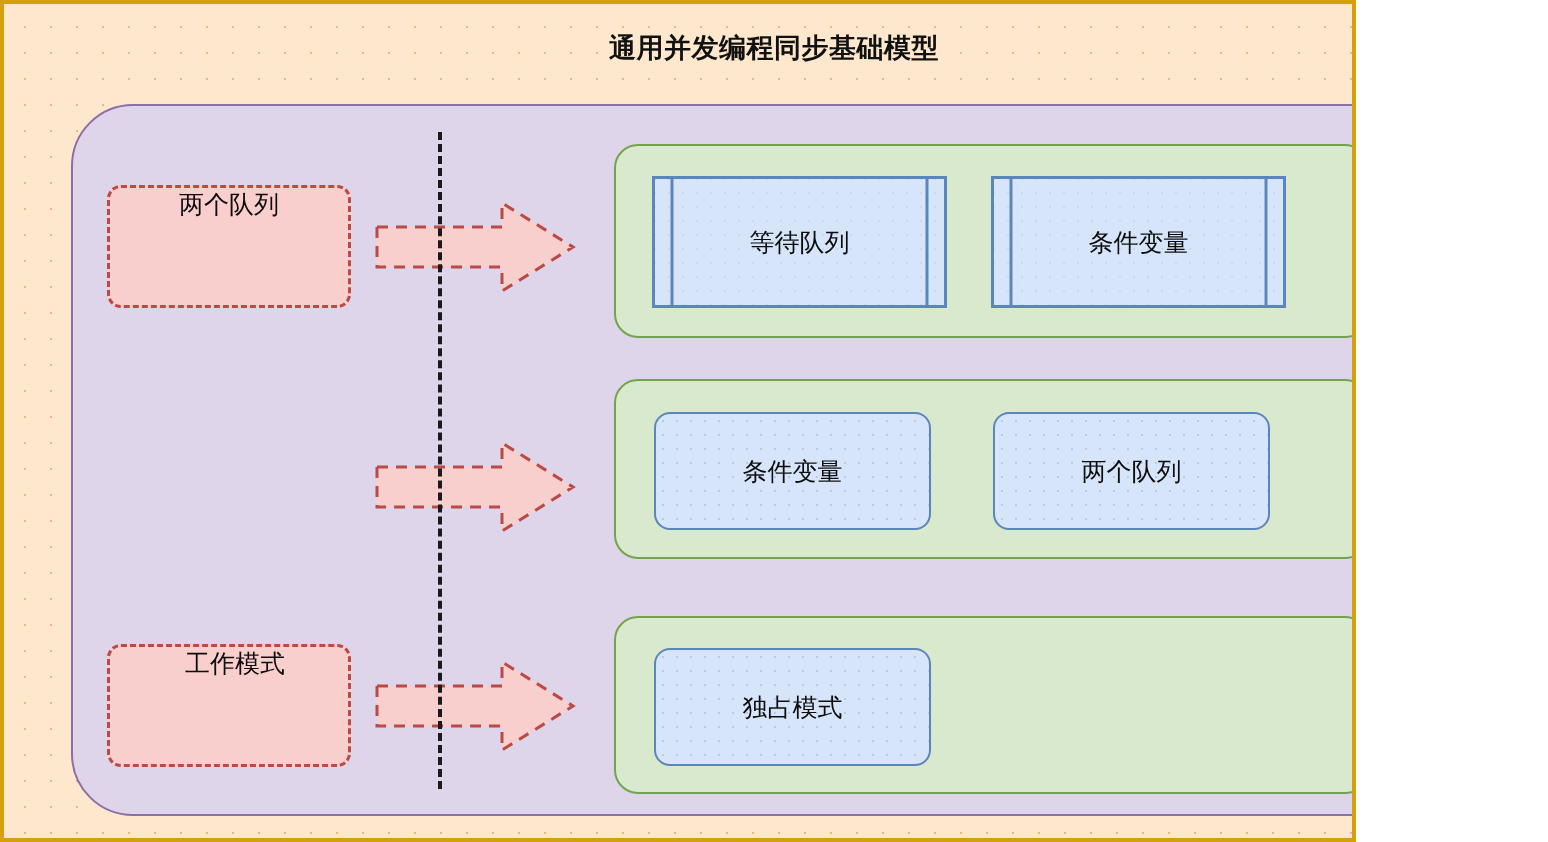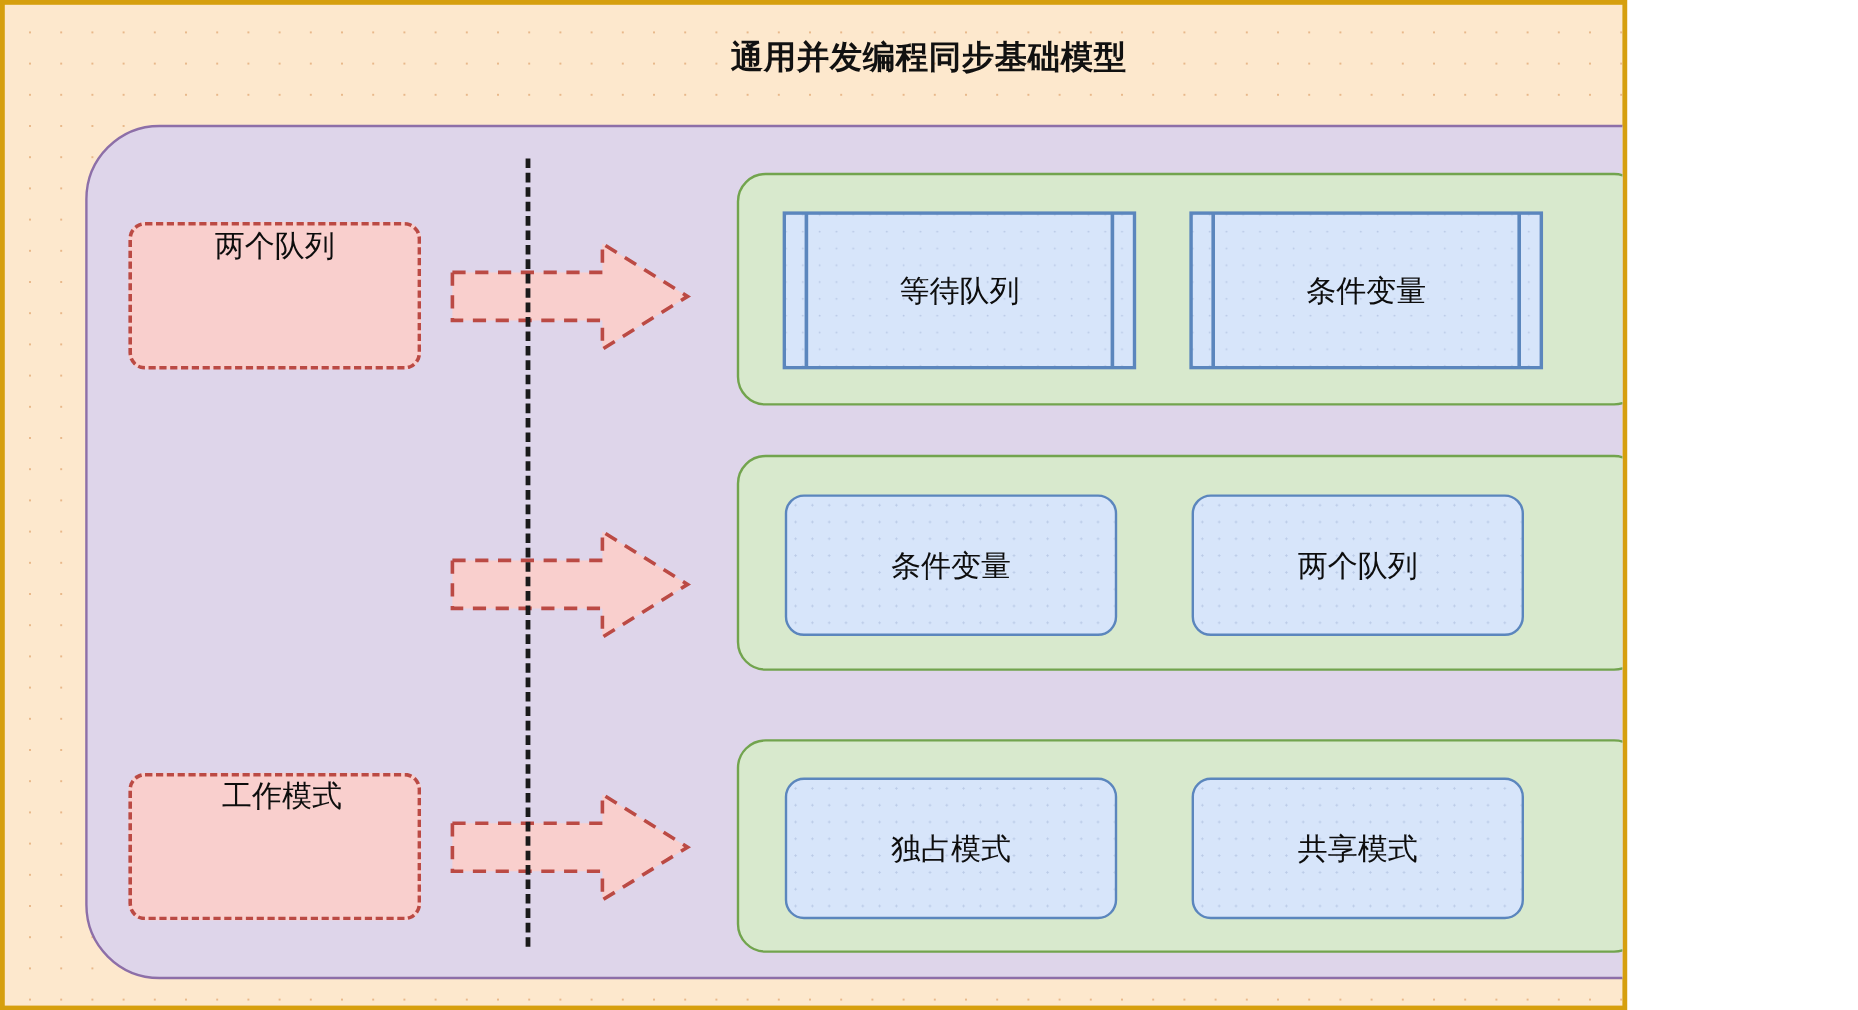--- a/index.html
+++ b/index.html
@@ -225,18 +225,15 @@
     </div>
     <div class="blue-box slot-1">
       <span>两个队列</span>
     </div>
   </div>
 
   <div class="group" id="group-2">
     <div class="blue-box slot-0">
       <span>独占模式</span>
     </div>
-    <div class="blue-box slot-1">
-      <span>共享模式</span>
-    </div>
   </div>
 
 </div>
 
 </body></html>

